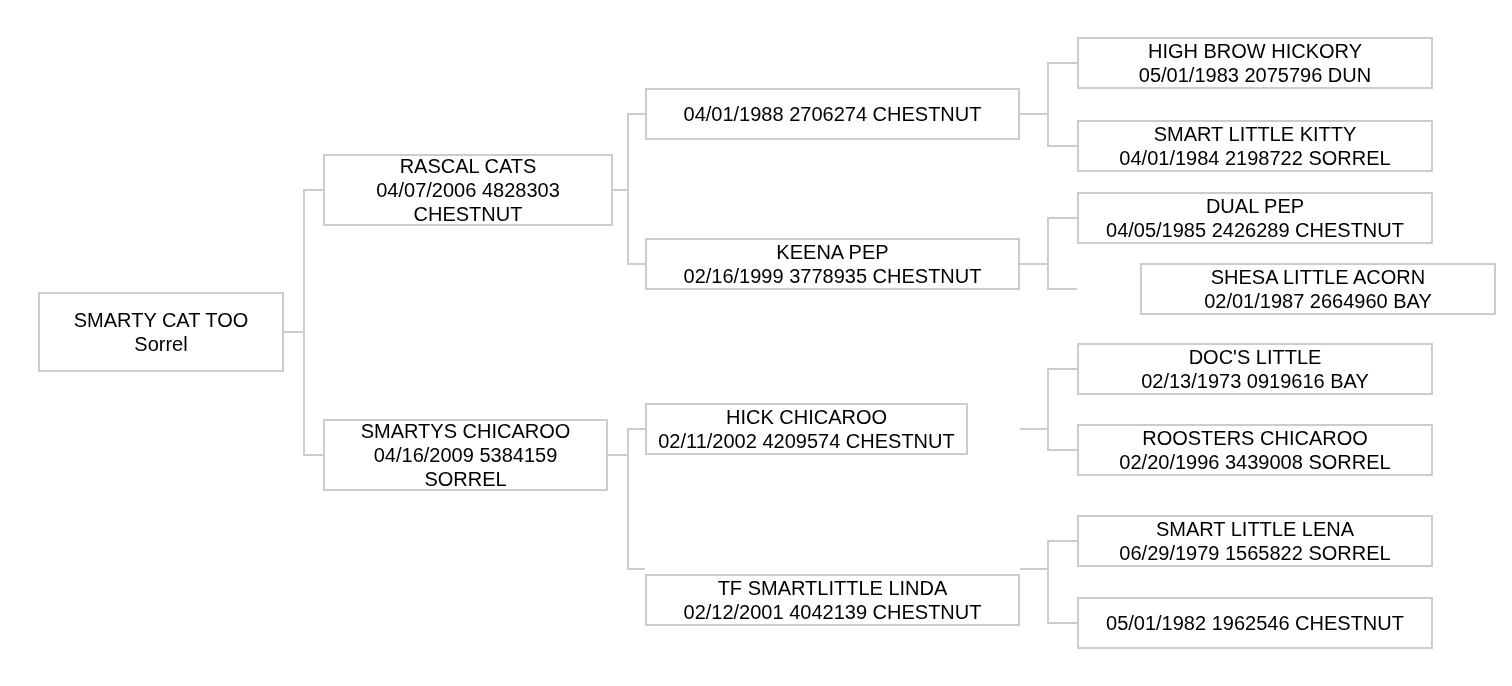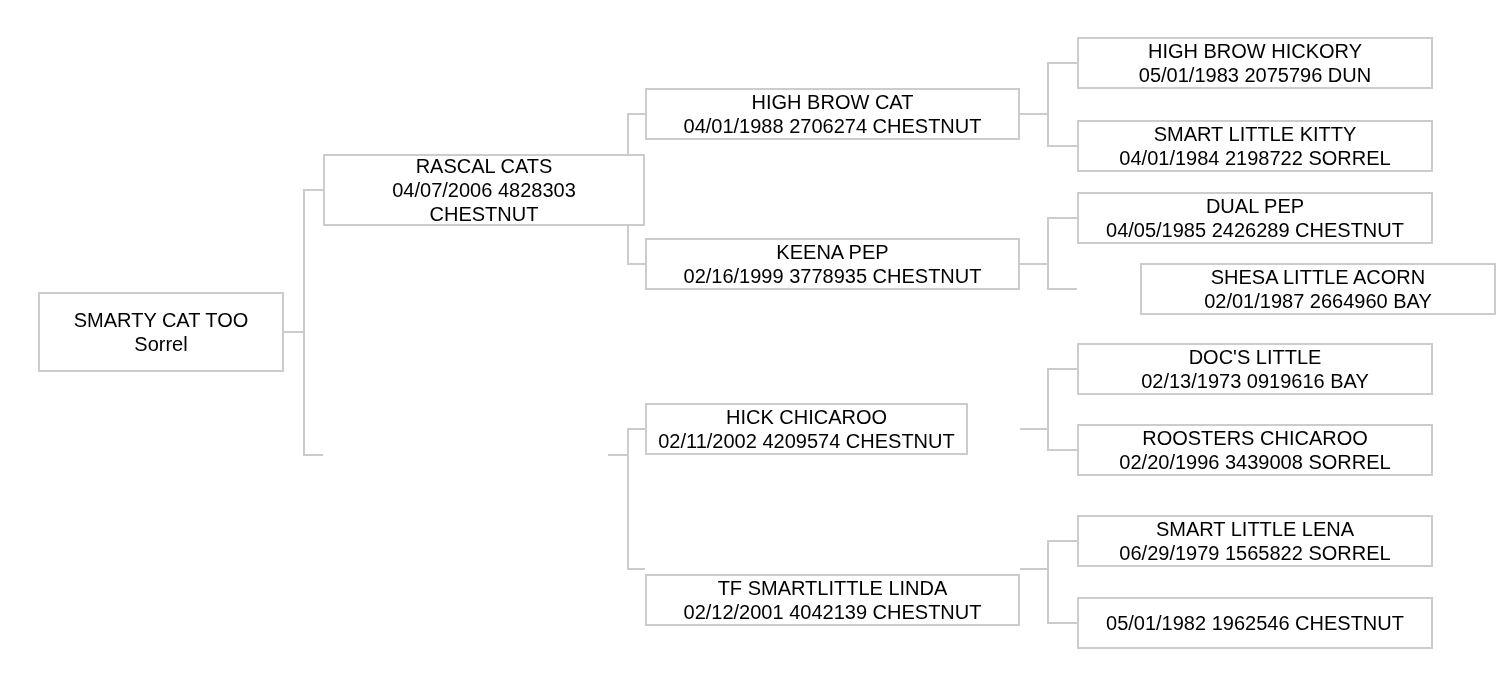--- a/index.html
+++ b/index.html
@@ -62,29 +62,33 @@
     <path d="M1077 369 H1048 V450 H1077"></path>
     <path d="M1020 569 H1048"></path>
     <path d="M1077 541 H1048 V623 H1077"></path>
   </svg>
 
   <div class="box" style="left:38px;top:292px;width:246px;height:80px">
     <div class="line">SMARTY CAT TOO</div>
     <div class="line">Sorrel</div>
   </div>
 
-  <div class="box" style="left:323px;top:154px;width:322px;height:72px">
+  <div class="box" style="left:323px;top:154px;width:290px;height:72px">
     <div class="line">RASCAL CATS</div>
     <div class="line">04/07/2006 4828303</div>
     <div class="line">CHESTNUT</div>
   </div>
 
+  <div class="box" style="left:323px;top:419px;width:285px;height:72px">
+    <div class="line">SMARTYS CHICAROO</div>
+    <div class="line">04/16/2009 5384159</div>
+    <div class="line">SORREL</div>
+  </div>
 
   <div class="box" style="left:645px;top:88px;width:375px;height:52px">
-    <div class="line">HIGH BROW CAT</div>
     <div class="line">04/01/1988 2706274 CHESTNUT</div>
   </div>
 
   <div class="box" style="left:645px;top:238px;width:375px;height:52px">
     <div class="line">KEENA PEP</div>
     <div class="line">02/16/1999 3778935 CHESTNUT</div>
   </div>
 
   <div class="box" style="left:645px;top:403px;width:323px;height:52px">
     <div class="line">HICK CHICAROO</div>

